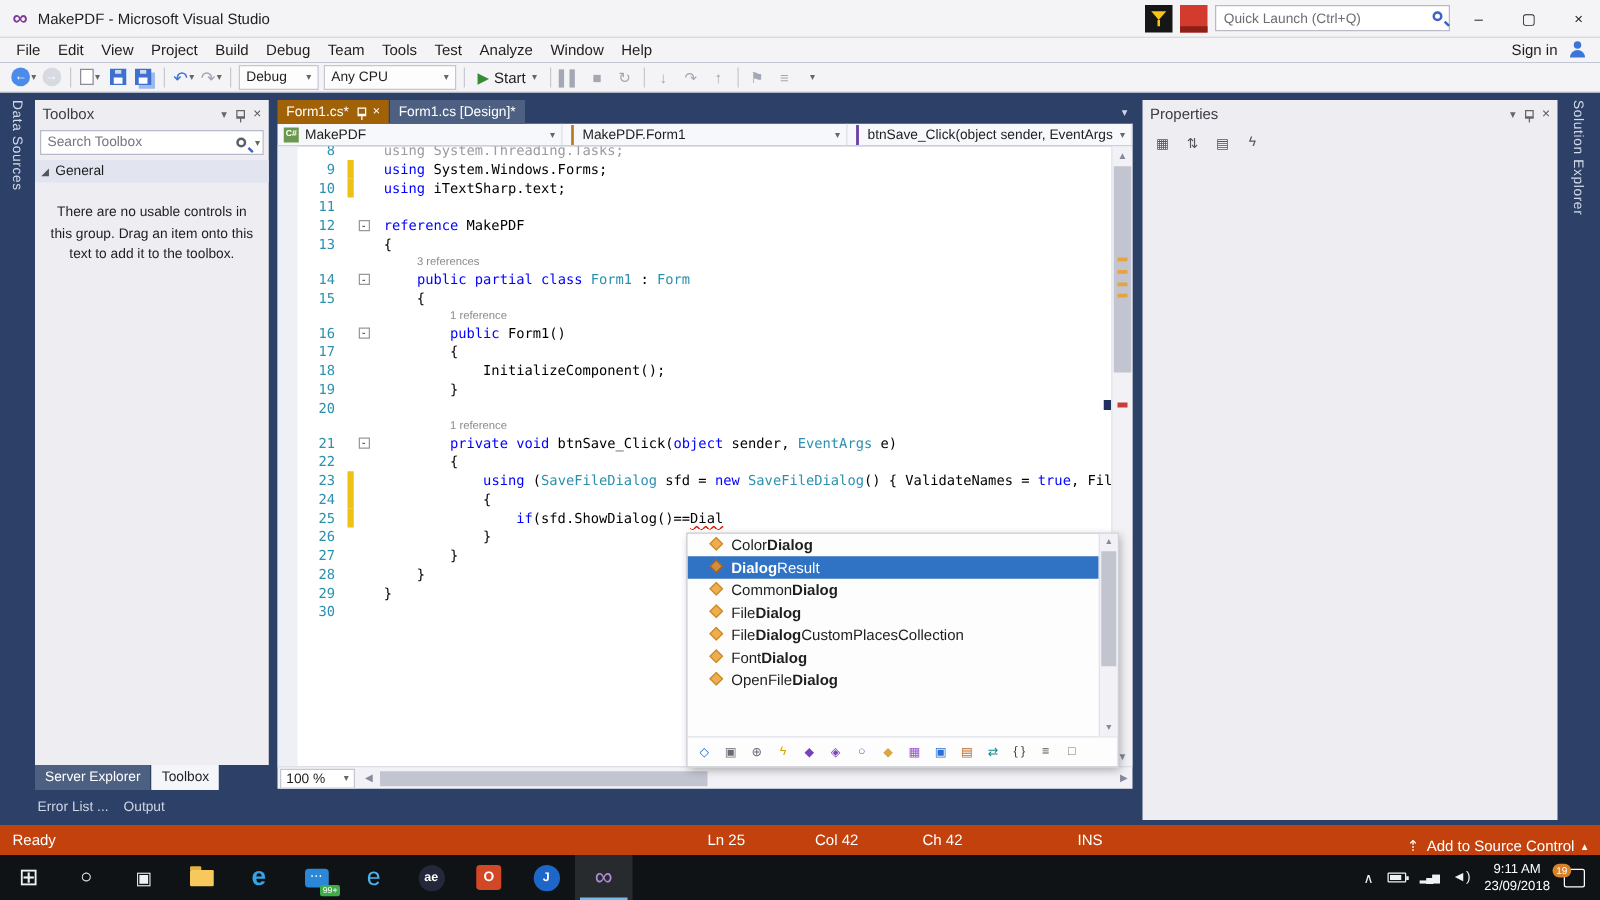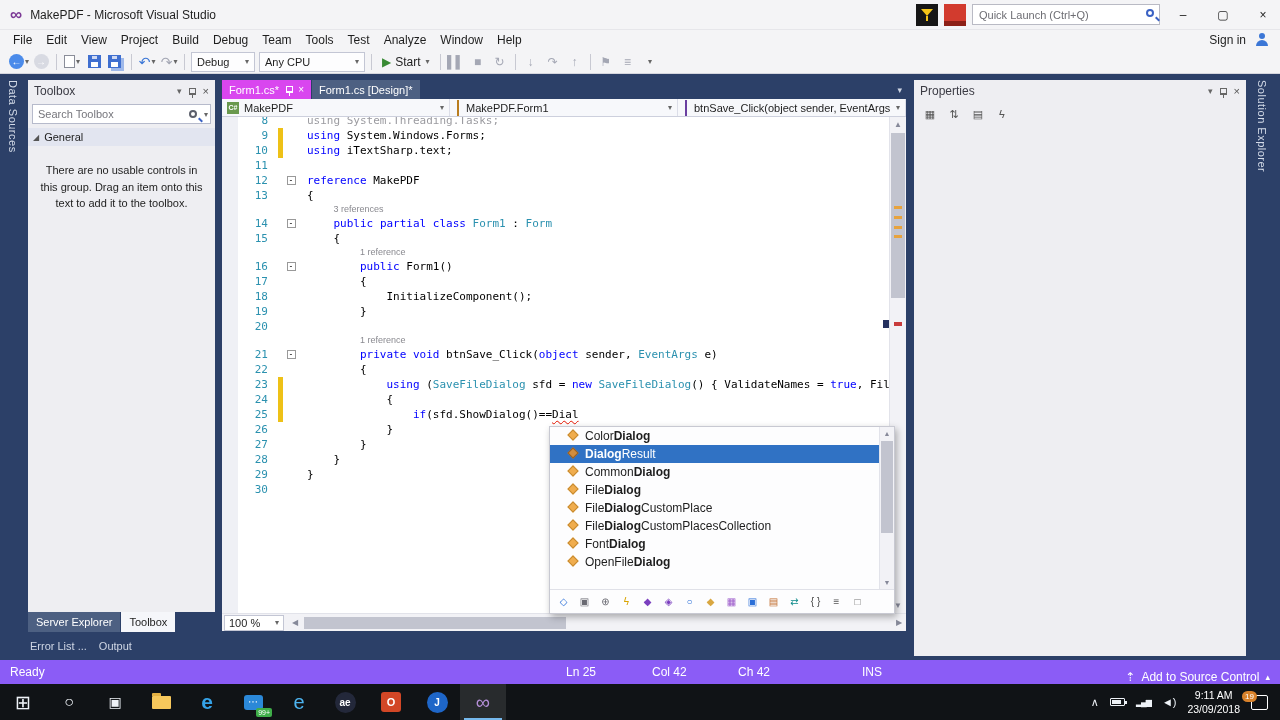--- a/index.html
+++ b/index.html
@@ -68,21 +68,21 @@
   .tbx-tab{height:20px;line-height:20px;padding:0 8px;font-size:11px;}
   .tbx-tab.inact{background:#4d6082;color:#fff;}
   .tbx-tab.act{background:#f5f6fa;color:#1e1e1e;}
   .autohide{position:absolute;left:30px;top:640px;display:flex;gap:12px;}
   .autohide span{color:#cfd6e4;font-size:11px;}
 
   
   .editor-group{position:absolute;left:222px;top:80px;width:684px;height:551px;}
   .doc-tabs{height:19px;display:flex;align-items:flex-end;gap:1px;}
   .doc-tab{height:19px;display:flex;align-items:center;padding:0 7px;font-size:11px;gap:5px;white-space:nowrap;}
-  .doc-tab.active{background:#d946ef;color:#fff;}
+  .doc-tab.active{background:#a16207;color:#fff;}
   .doc-tab.inactive{background:#4d6082;color:#fff;}
   .doc-tab .pin-icon{border-color:#fff;border-bottom-color:#fff;margin-left:2px;}
   .doc-tab .pin-icon::after{background:#fff;}
   .doc-tab .x{font-size:10px;}
   .well-dd{margin-left:auto;margin-right:4px;color:#cfd6e4;font-size:9px;align-self:center;}
   .navbar{height:18px;background:#f7f8fb;border-bottom:1px solid #cdd0dd;display:flex;}
   .nav-combo{flex:1;display:flex;align-items:center;gap:5px;padding:0 5px;border-right:1px solid #dcdee8;overflow:hidden;}
   .nav-combo .lbl{font-size:11px;white-space:nowrap;overflow:hidden;flex:1;}
   .nav-combo .dd{margin-left:auto;}
   .np-proj{width:12px;height:12px;background:#6a994e;color:#fff;font-size:7px;font-weight:bold;display:flex;align-items:center;justify-content:center;flex:none;}
@@ -134,21 +134,21 @@
   .ico i{display:block;width:8px;height:8px;border:1px solid #c78a2e;background:#f0ad4e;transform:rotate(45deg);margin:3px auto;}
   .ico.ico-enum i{background:#d28d3e;border-color:#9c5f1d;}
   .isense-scroll{position:absolute;right:0;top:0;width:15px;height:162px;background:#f2f2f6;border-left:1px solid #e2e3ea;}
   .isense-scroll .arr{height:13px;display:flex;align-items:center;justify-content:center;color:#868999;font-size:7px;}
   .isense-scroll .arr.btm{position:absolute;bottom:0;width:100%;}
   .isense-thumb{position:absolute;left:1px;right:1px;top:14px;height:92px;background:#c2c4cf;}
   .isense-filters{height:24px;border-top:1px solid #e0e1e8;display:flex;align-items:center;padding:0 4px;gap:2px;}
   .fil{width:19px;height:18px;display:flex;align-items:center;justify-content:center;font-size:10px;}
 
   
-  .statusbar{position:absolute;left:0;top:660px;width:100%;height:36px;background:#8b5cf6;color:#fff;}
+  .statusbar{position:absolute;left:0;top:660px;width:100%;height:36px;background:#c2410c;color:#fff;}
   .statusbar span{position:absolute;top:5px;font-size:12px;}
   .sb-right{position:absolute;right:10px;top:0;height:24px;display:flex;align-items:center;gap:6px;}
   .sb-right span{position:static;}
 
   
   .taskbar{position:absolute;left:0;top:684px;width:100%;height:36px;background:#101316;display:flex;align-items:stretch;color:#fff;}
   .tb-item{width:46px;display:flex;align-items:center;justify-content:center;position:relative;}
   .tb-item.active{background:rgba(255,255,255,.10);}
   .tb-item.active::after{content:"";position:absolute;left:4px;right:4px;bottom:0;height:2px;background:#76b9ed;}
   .tb-g{color:#eef2f7;}
@@ -548,26 +548,20 @@
       <div class="isense-item">
         <span class="ico ico-class">
           <i></i>
         </span>
         <span class="lbl">File<b>Dialog</b></span>
       </div>
       <div class="isense-item">
         <span class="ico ico-class">
           <i></i>
         </span>
-        <span class="lbl">File<b>Dialog</b>CustomPlace</span>
-      </div>
-      <div class="isense-item">
-        <span class="ico ico-class">
-          <i></i>
-        </span>
         <span class="lbl">File<b>Dialog</b>CustomPlacesCollection</span>
       </div>
       <div class="isense-item">
         <span class="ico ico-class">
           <i></i>
         </span>
         <span class="lbl">Font<b>Dialog</b></span>
       </div>
       <div class="isense-item">
         <span class="ico ico-class">

